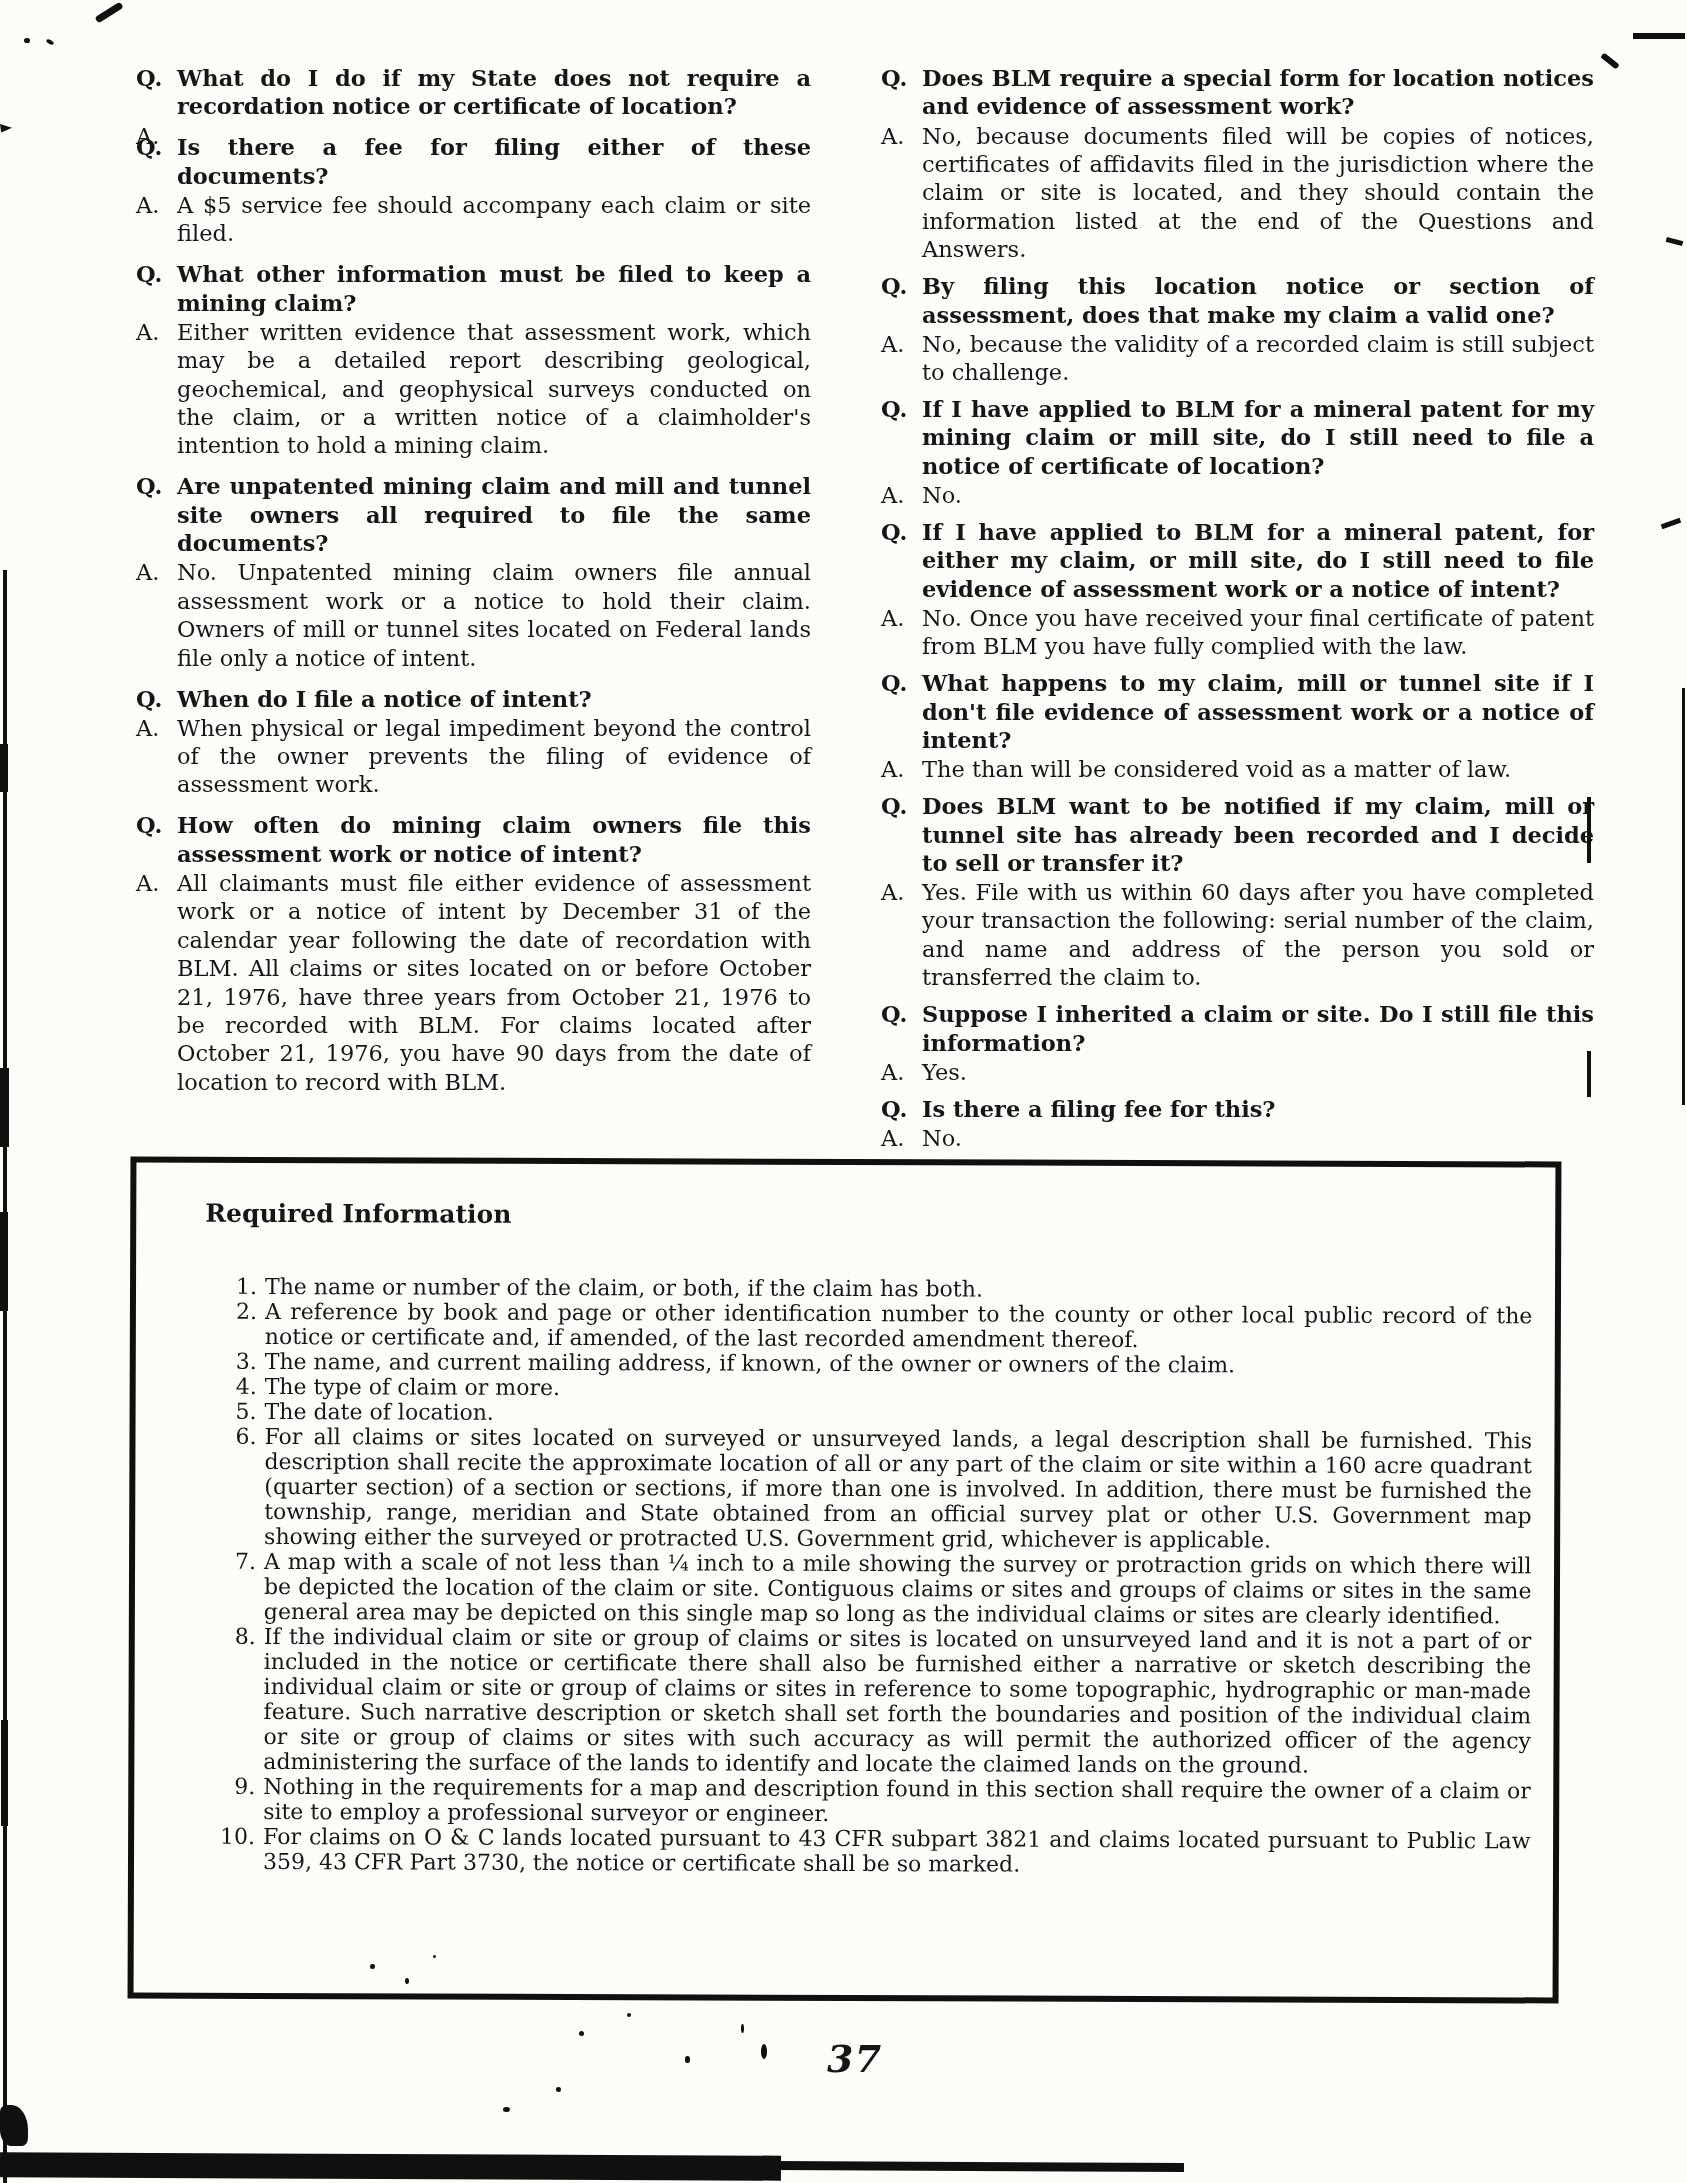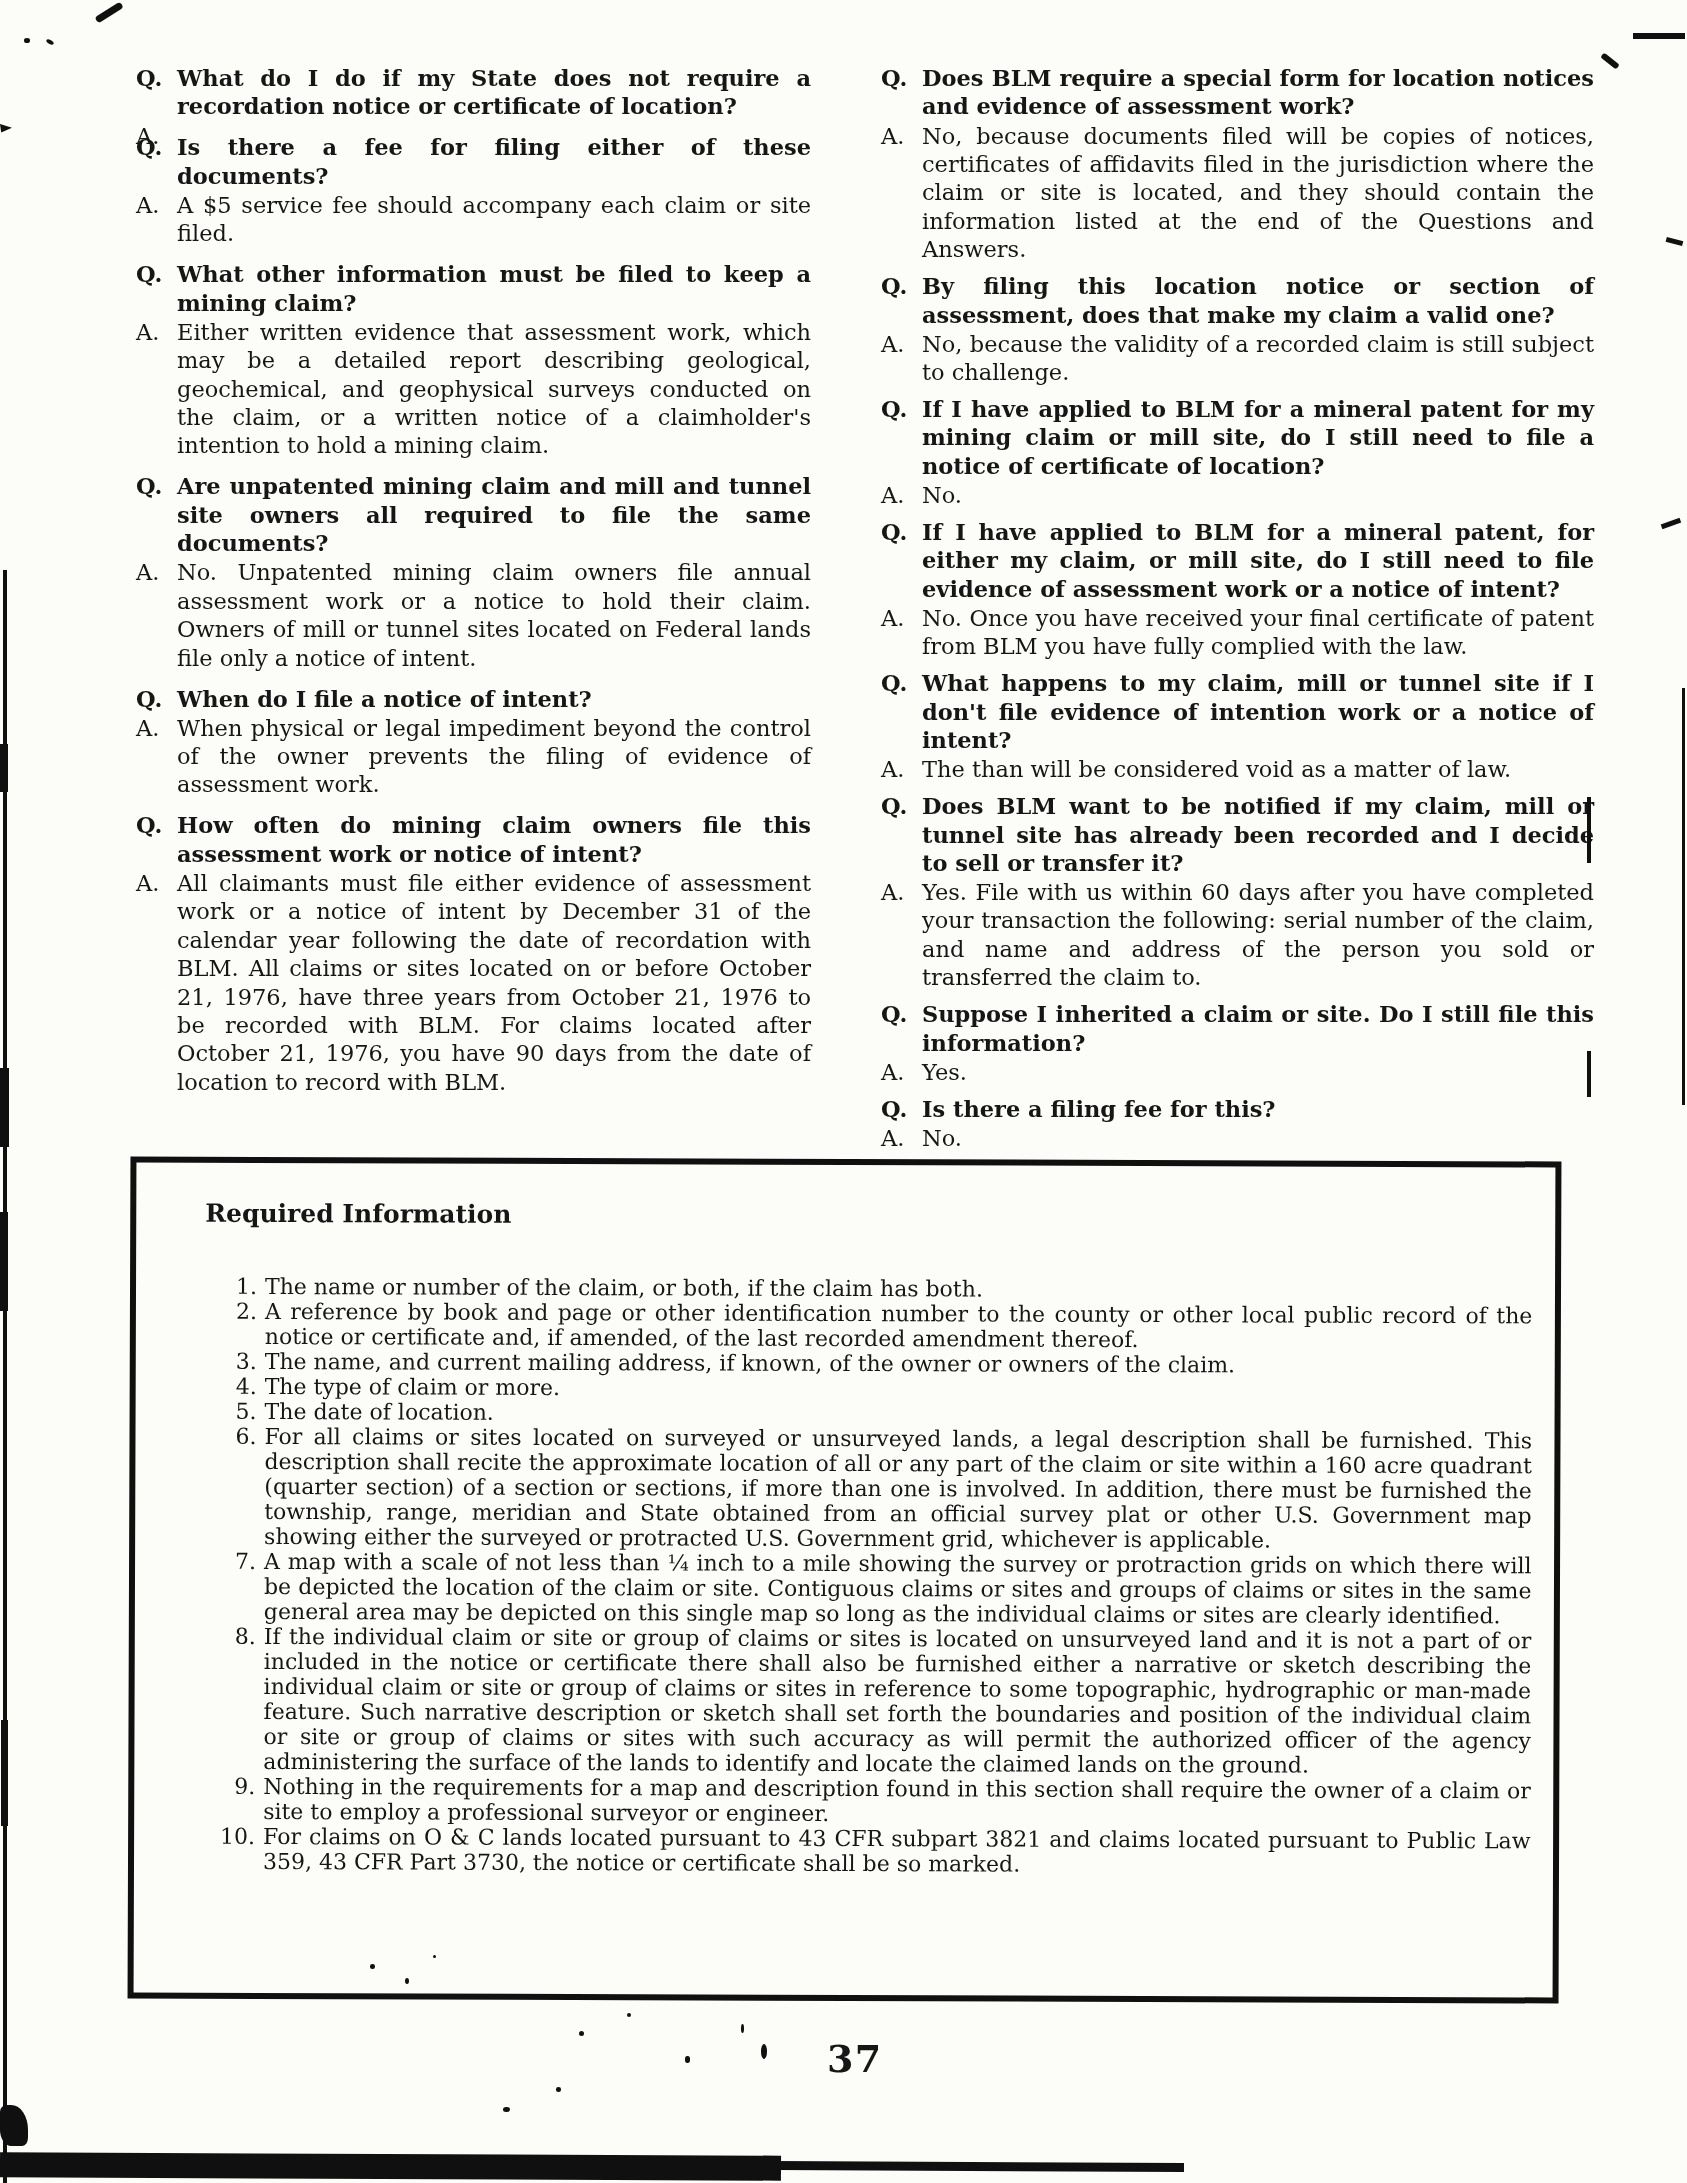--- a/index.html
+++ b/index.html
@@ -52,21 +52,21 @@
     line-height:25px;
     text-align:justify;
   }
   .reqitem .num{
     position:absolute;left:61px;top:0;width:60px;
     text-align:right;
   }
   
   .pageno{
     position:absolute;left:827px;top:2036px;
-    font-size:38px;font-weight:700;letter-spacing:1.3px;
+    font-size:38px;font-weight:700;letter-spacing:1.3px;font-style:italic;
   }
   
   .art{position:absolute;background:#101010;}
   .a-left-line{left:2.6px;top:570px;width:4.6px;height:1613px;}
   .a-left-th1{left:0;top:744px;width:8px;height:48px;}
   .a-left-th2{left:0;top:1068px;width:8.6px;height:79px;}
   .a-left-th3{left:0;top:1212px;width:8px;height:99px;}
   .a-left-th4{left:1.3px;top:1720px;width:6.6px;height:106px;}
   .a-bottom-bar1{left:0;top:2154px;width:781px;height:25px;transform:rotate(0.25deg);}
   .a-bottom-bar2{left:774px;top:2162px;width:410px;height:9.3px;transform:rotate(0.3deg);}
@@ -127,21 +127,21 @@
     </div>
     <div class="qa">
       <div class="q"><span class="lbl">Q.</span><span>If I have applied to BLM for a mineral patent for my mining claim or mill site, do I still need to file a notice of certificate of location?</span></div>
       <div class="a"><span class="lbl">A.</span><span>No.</span></div>
     </div>
     <div class="qa">
       <div class="q"><span class="lbl">Q.</span><span>If I have applied to BLM for a mineral patent, for either my claim, or mill site, do I still need to file evidence of assessment work or a notice of intent?</span></div>
       <div class="a"><span class="lbl">A.</span><span>No. Once you have received your final certificate of patent from BLM you have fully complied with the law.</span></div>
     </div>
     <div class="qa">
-      <div class="q"><span class="lbl">Q.</span><span>What happens to my claim, mill or tunnel site if I don't file evidence of intention work or a notice of intent?</span></div>
+      <div class="q"><span class="lbl">Q.</span><span>What happens to my claim, mill or tunnel site if I don't file evidence of assessment work or a notice of intent?</span></div>
       <div class="a"><span class="lbl">A.</span><span>The than will be considered void as a matter of law.</span></div>
     </div>
     <div class="qa">
       <div class="q"><span class="lbl">Q.</span><span>Does BLM want to be notified if my claim, mill or tunnel site has already been recorded and I decide to sell or transfer it?</span></div>
       <div class="a"><span class="lbl">A.</span><span>Yes. File with us within 60 days after you have completed your transaction the following: serial number of the claim, and name and address of the person you sold or transferred the claim to.</span></div>
     </div>
     <div class="qa">
       <div class="q"><span class="lbl">Q.</span><span>Suppose I inherited a claim or site. Do I still file this information?</span></div>
       <div class="a"><span class="lbl">A.</span><span>Yes.</span></div>
     </div>

